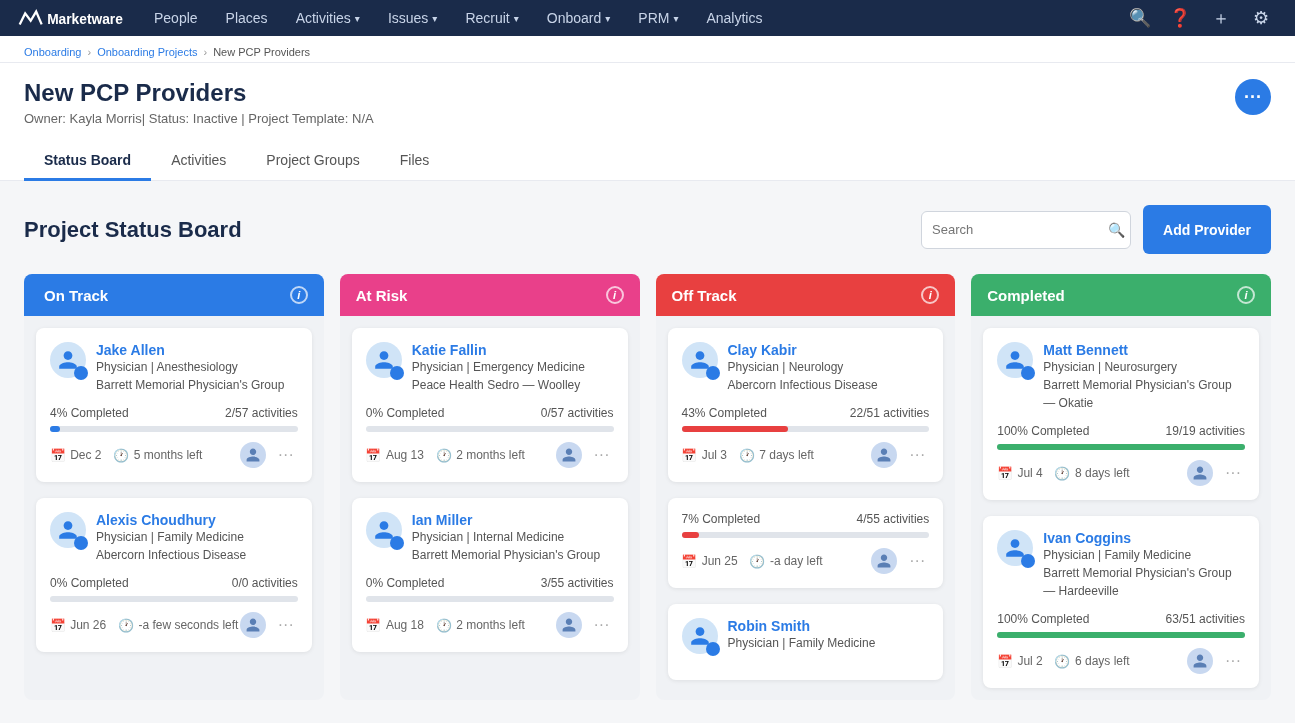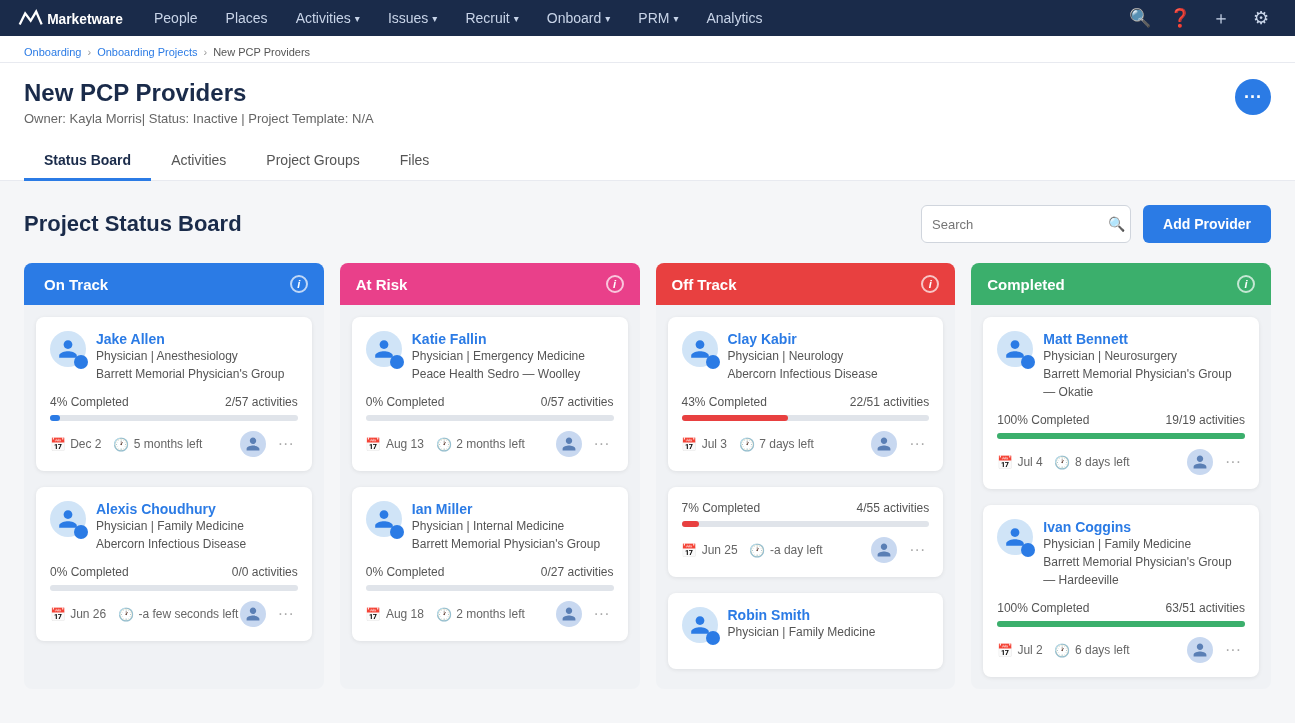--- a/index.html
+++ b/index.html
@@ -32,21 +32,21 @@
     .tab.active { color: #1a2b4a; font-weight: 600; border-bottom: 3px solid #2b7be5; }
 
     
     .main-content { padding: 24px; }
     .board-header { display: flex; align-items: center; justify-content: space-between; margin-bottom: 20px; }
     .board-title { font-size: 22px; font-weight: 700; color: #1a2b4a; }
     .board-controls { display: flex; gap: 12px; align-items: center; }
     .search-box { display: flex; align-items: center; border: 1px solid #d0d5dd; border-radius: 6px; background: #fff; padding: 0 10px; width: 210px; height: 38px; }
     .search-box input { border: none; outline: none; font-size: 13px; color: #555; flex: 1; background: transparent; }
     .search-box .search-icon-inner { color: #999; font-size: 14px; }
-    .add-provider-btn { background: #2b7be5; color: #fff; border: none; padding: 0 20px; height: 38px; border-radius: 6px; font-size: 14px; font-weight: 600; cursor: pointer; white-space: nowrap; }
+    .add-provider-btn { background: #2b7be5; color: #fff; border: none; padding: 0 20px; height: 49px; border-radius: 6px; font-size: 14px; font-weight: 600; cursor: pointer; white-space: nowrap; }
 
     
     .kanban-board { display: grid; grid-template-columns: repeat(4, 1fr); gap: 16px; }
     .kanban-col { background: #f0f2f5; border-radius: 8px; overflow: hidden; }
     .col-header { padding: 12px 16px; display: flex; align-items: center; justify-content: space-between; color: #fff; font-size: 15px; font-weight: 600; }
     .col-header .info-icon { width: 18px; height: 18px; border-radius: 50%; border: 2px solid rgba(255,255,255,0.7); display: flex; align-items: center; justify-content: center; font-size: 11px; font-style: italic; font-weight: bold; cursor: pointer; }
     .col-on-track { background: #2b7be5; padding-left: 20px; }
     .col-at-risk { background: #e9408a; gap: 8px; }
     .col-off-track { background: #e84040; }
     .col-completed { background: #3baf6c; }
@@ -333,21 +333,21 @@
                   </svg>
                 </div>
             </div>
             <div class="provider-info">
               <div class="provider-name">Ian Miller</div>
               <div class="provider-detail">Physician | Internal Medicine<br>Barrett Memorial Physician's Group</div>
             </div>
           </div>
           <div class="progress-row">
             <span>0% Completed</span>
-            <span>0/27 activities</span>
+            <span>3/55 activities</span>
           </div>
           <div class="progress-bar-bg">
             <div class="progress-bar-fill fill-pink" style="width:0%"></div>
           </div>
           <div class="card-footer">
             <div class="card-footer-left">
               <div class="footer-item">
                   <span class="icon">📅</span>
                   <span>Aug 18</span>
                 </div>

